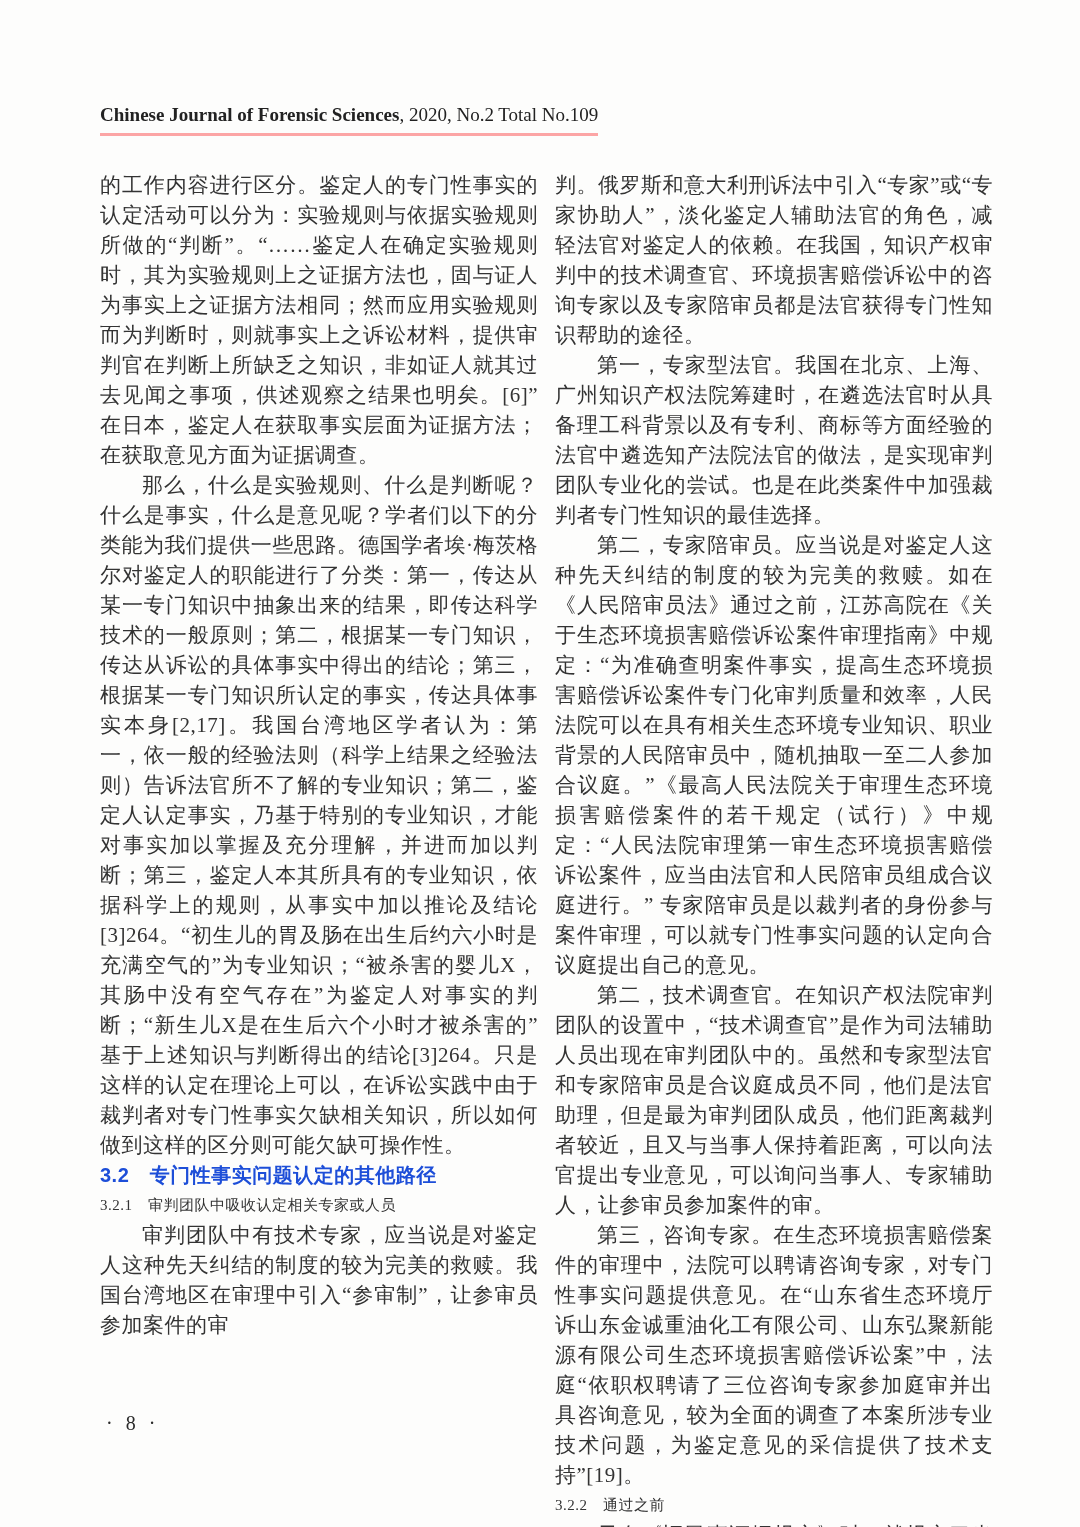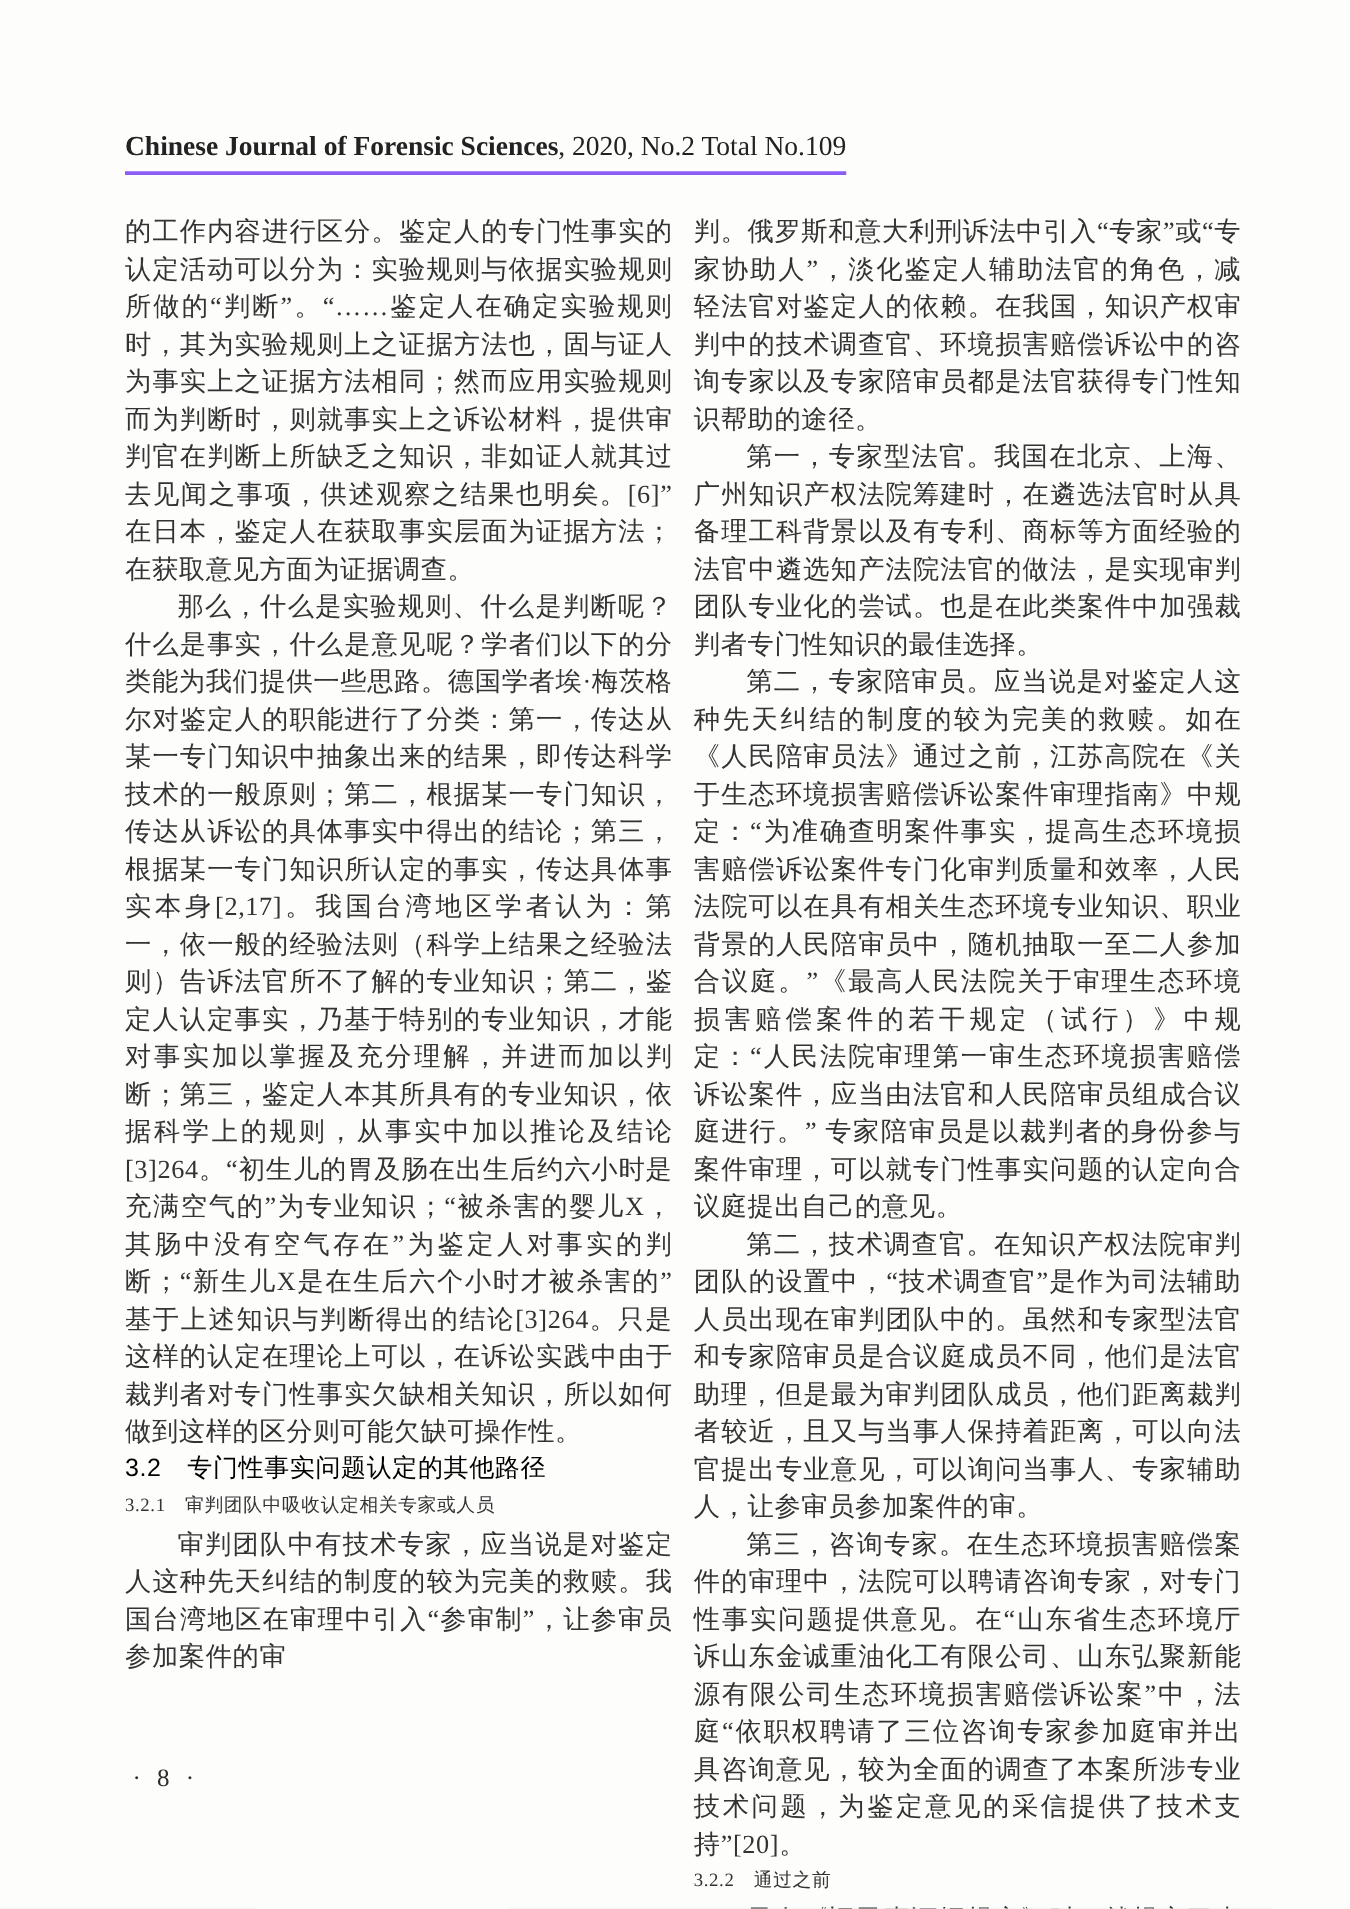--- a/index.html
+++ b/index.html
@@ -10,23 +10,23 @@
     background:#fdfdfc;
     font-family:"Liberation Serif","DejaVu Serif",serif;
     color:#333;
     overflow:hidden;
   }
   .header{
     position:absolute;top:104px;left:100px;
   }
   .header-inner{
     display:inline-block;
-    border-bottom:3px solid #8b5cf6;
+    border-bottom:3px solid #fca5a5;
     padding-bottom:7px;
-    font-size:22px;
+    font-size:19px;
     white-space:nowrap;
     color:#222;
   }
   .header-inner .jtitle{font-weight:700;}
   .header-inner .jrest{font-weight:400;}
   .columns{
     position:absolute;top:170px;left:100px;
     width:893px;
     display:flex;gap:17px;
   }
@@ -36,25 +36,25 @@
     font-size:21px;
     line-height:30px;
     text-align:justify;
     text-justify:inter-ideograph;
     letter-spacing:0.5px;
   }
   .col p.indent{text-indent:2em;}
   .sec{
     margin:0;
     font-family:"Liberation Sans","DejaVu Sans",sans-serif;
-    font-weight:400;
+    font-weight:700;
     font-size:20px;
     line-height:30px;
     letter-spacing:0.5px;
-    color:#000000;
+    color:#1d4ed8;
   }
   .subsec{
     margin:0;
     font-weight:400;
     font-size:15px;
     line-height:30px;
     letter-spacing:0.5px;
   }
   .footer{
     position:absolute;top:1412px;left:106px;
@@ -82,21 +82,21 @@
       <h2 class="sec">3.2　专门性事实问题认定的其他路径</h2>
       <h3 class="subsec">3.2.1　审判团队中吸收认定相关专家或人员</h3>
       <p class="indent">审判团队中有技术专家，应当说是对鉴定人这种先天纠结的制度的较为完美的救赎。我国台湾地区在审理中引入“参审制”，让参审员参加案件的审</p>
     </div>
 
     <div class="col">
       <p>判。俄罗斯和意大利刑诉法中引入“专家”或“专家协助人”，淡化鉴定人辅助法官的角色，减轻法官对鉴定人的依赖。在我国，知识产权审判中的技术调查官、环境损害赔偿诉讼中的咨询专家以及专家陪审员都是法官获得专门性知识帮助的途径。</p>
       <p class="indent">第一，专家型法官。我国在北京、上海、广州知识产权法院筹建时，在遴选法官时从具备理工科背景以及有专利、商标等方面经验的法官中遴选知产法院法官的做法，是实现审判团队专业化的尝试。也是在此类案件中加强裁判者专门性知识的最佳选择。</p>
       <p class="indent">第二，专家陪审员。应当说是对鉴定人这种先天纠结的制度的较为完美的救赎。如在《人民陪审员法》通过之前，江苏高院在《关于生态环境损害赔偿诉讼案件审理指南》中规定：“为准确查明案件事实，提高生态环境损害赔偿诉讼案件专门化审判质量和效率，人民法院可以在具有相关生态环境专业知识、职业背景的人民陪审员中，随机抽取一至二人参加合议庭。”《最高人民法院关于审理生态环境损害赔偿案件的若干规定（试行）》中规定：“人民法院审理第一审生态环境损害赔偿诉讼案件，应当由法官和人民陪审员组成合议庭进行。” 专家陪审员是以裁判者的身份参与案件审理，可以就专门性事实问题的认定向合议庭提出自己的意见。</p>
       <p class="indent">第二，技术调查官。在知识产权法院审判团队的设置中，“技术调查官”是作为司法辅助人员出现在审判团队中的。虽然和专家型法官和专家陪审员是合议庭成员不同，他们是法官助理，但是最为审判团队成员，他们距离裁判者较近，且又与当事人保持着距离，可以向法官提出专业意见，可以询问当事人、专家辅助人，让参审员参加案件的审。</p>
-      <p class="indent">第三，咨询专家。在生态环境损害赔偿案件的审理中，法院可以聘请咨询专家，对专门性事实问题提供意见。在“山东省生态环境厅诉山东金诚重油化工有限公司、山东弘聚新能源有限公司生态环境损害赔偿诉讼案”中，法庭“依职权聘请了三位咨询专家参加庭审并出具咨询意见，较为全面的调查了本案所涉专业技术问题，为鉴定意见的采信提供了技术支持”[20]。</p>
+      <p class="indent">第三，咨询专家。在生态环境损害赔偿案件的审理中，法院可以聘请咨询专家，对专门性事实问题提供意见。在“山东省生态环境厅诉山东金诚重油化工有限公司、山东弘聚新能源有限公司生态环境损害赔偿诉讼案”中，法庭“依职权聘请了三位咨询专家参加庭审并出具咨询意见，较为全面的调查了本案所涉专业技术问题，为鉴定意见的采信提供了技术支持”[19]。</p>
       <h3 class="subsec">3.2.2　通过之前</h3>
       <p class="indent">早在《旧民事证据规定》时，就规定了当事人有</p>
     </div>
 
   </div>
 
   <div class="footer">· 8 ·</div>
 
 </div>
 

